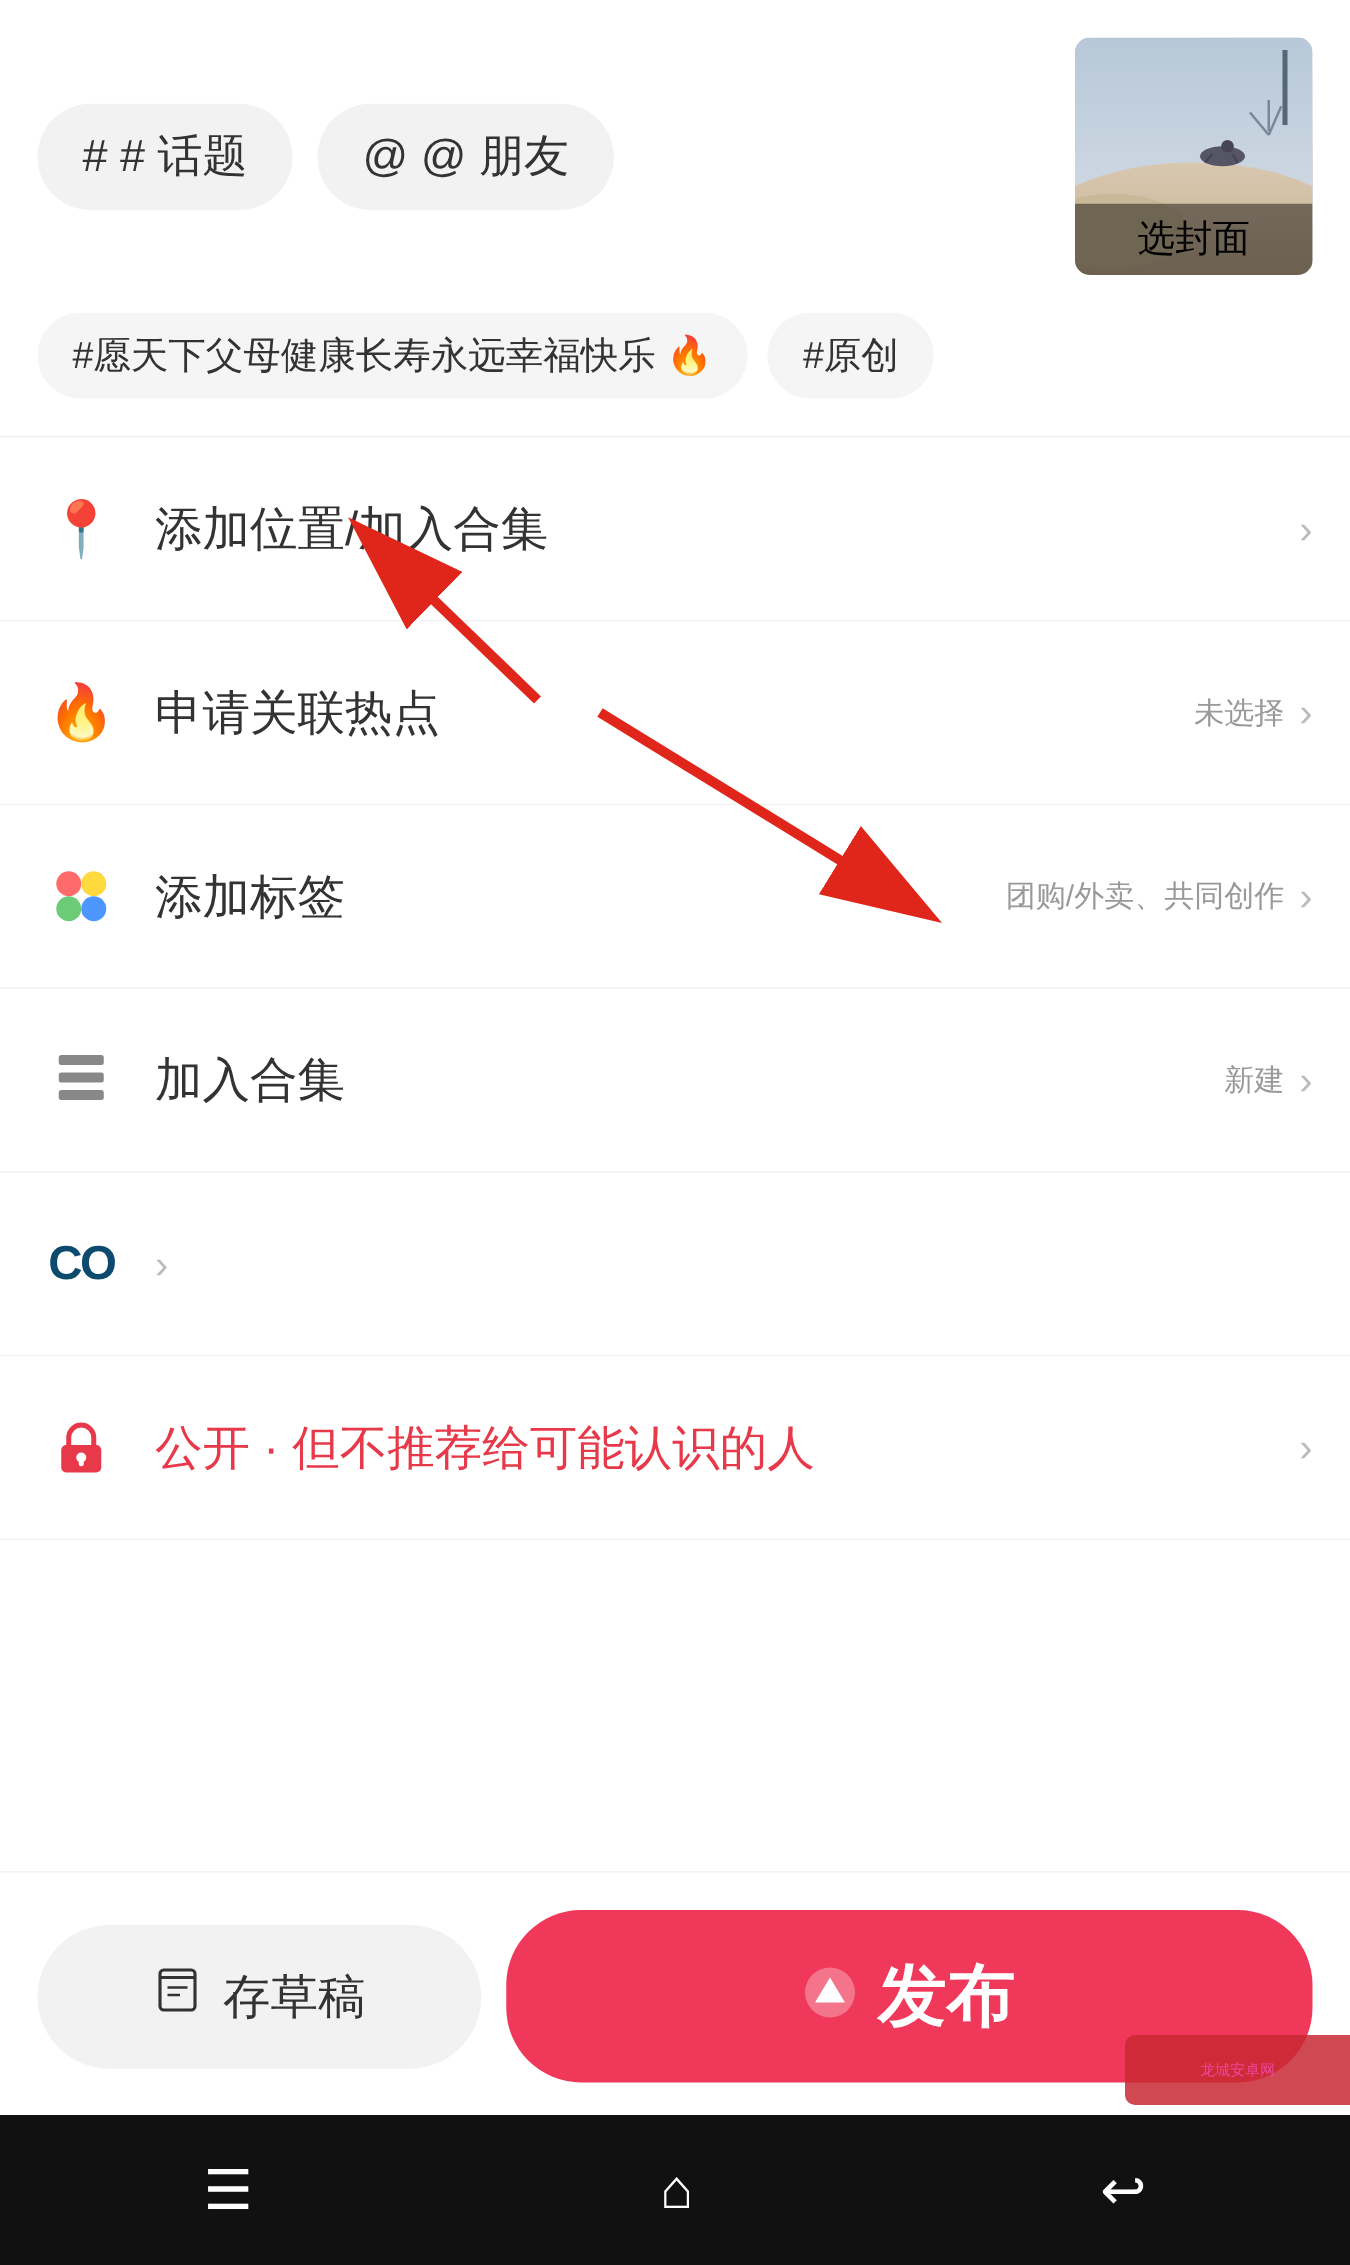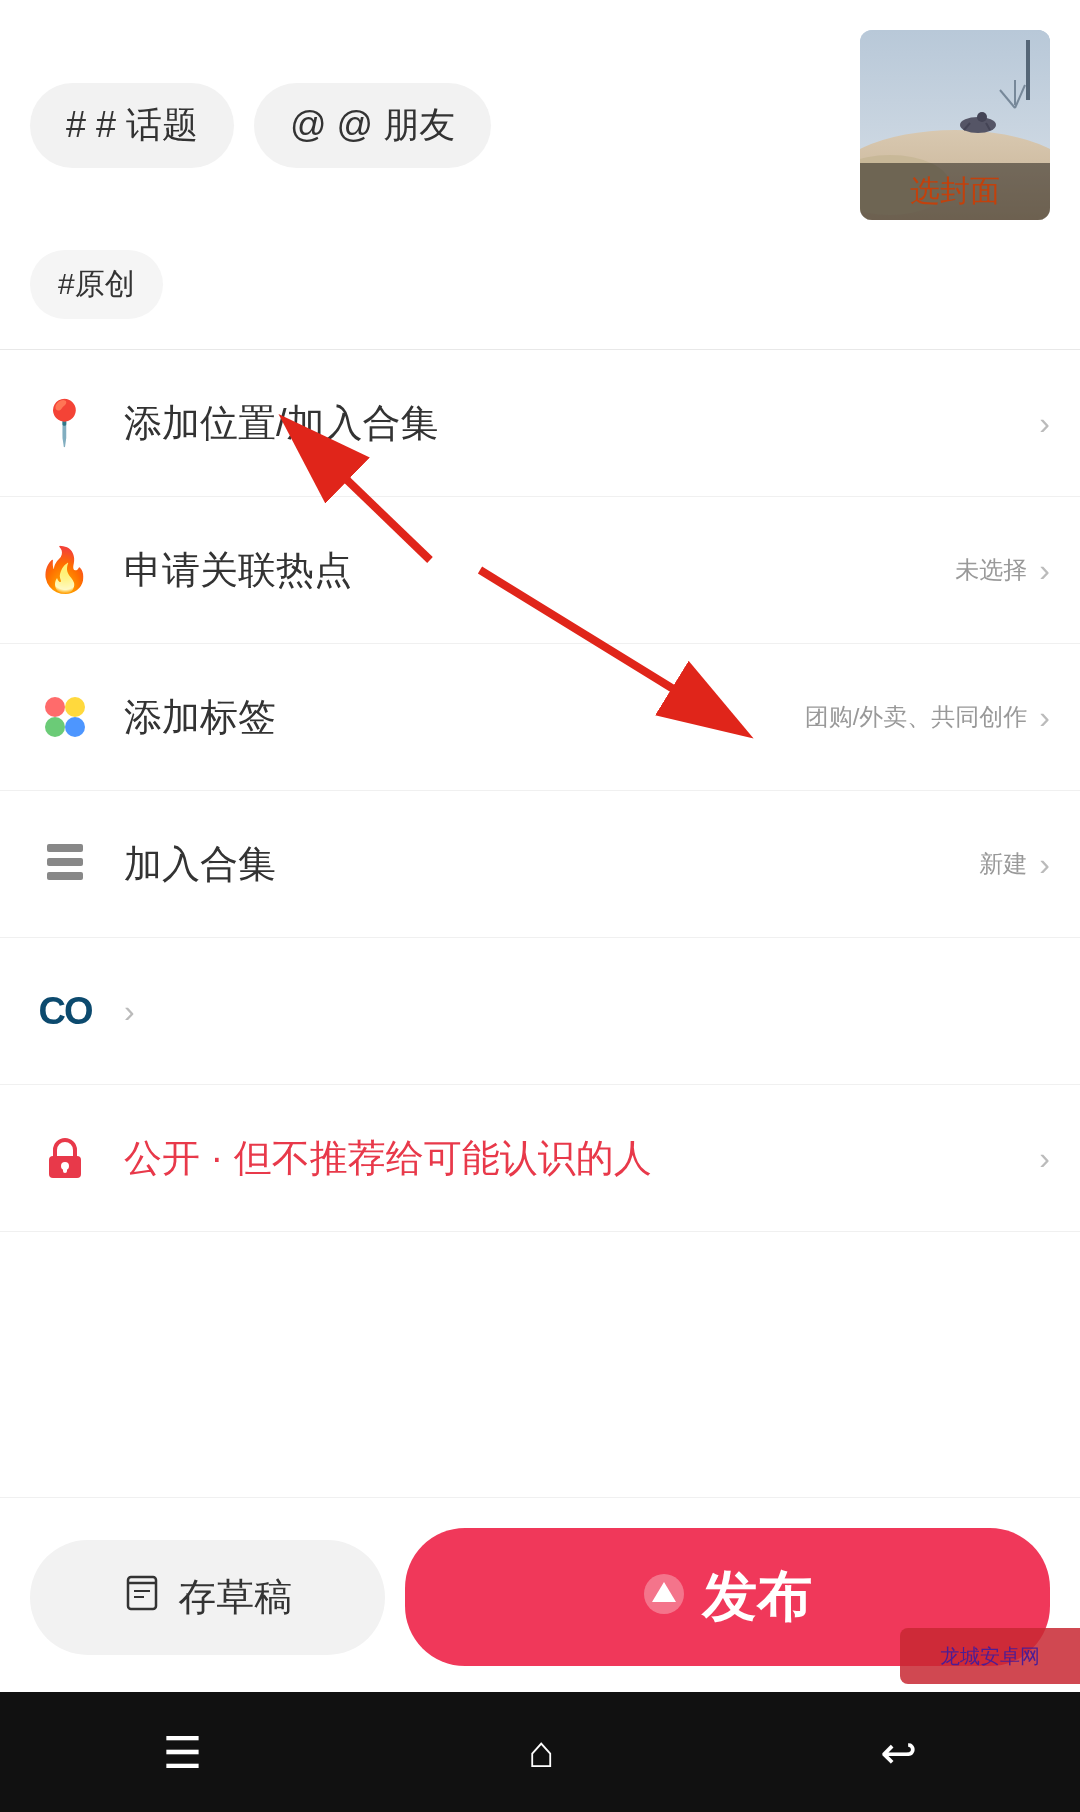--- a/index.html
+++ b/index.html
@@ -73,21 +73,21 @@
       top: 10px; right: 20px;
       width: 4px;
       height: 60px;
       background: #556677;
     }
 
     .cover-label {
       position: absolute;
       bottom: 0; left: 0; right: 0;
       background: rgba(0,0,0,0.45);
-      color: #c2410c;
+      color: #000000;
       text-align: center;
       padding: 8px;
       font-size: 30px;
     }
 
     
     .tags-row {
       display: flex;
       gap: 16px;
       overflow: hidden;
@@ -250,22 +250,22 @@
       width: 180px;
       height: 56px;
       background: rgba(200,40,50,0.85);
       border-radius: 8px 0 0 8px;
       display: flex;
       align-items: center;
       justify-content: center;
     }
 
     .watermark-text {
-      color: #4c1d95;
-      font-size: 20px;
+      color: #ec4899;
+      font-size: 12px;
       text-align: center;
     }
 
     
     .arrow-overlay {
       position: absolute;
       top: 0;
       left: 0;
       pointer-events: none;
       z-index: 20;
@@ -313,20 +313,23 @@
           <circle cx="122" cy="87" r="5" fill="#445"></circle>
           <line x1="110" y1="93" x2="104" y2="100" stroke="#445" stroke-width="2"></line>
           <line x1="126" y1="93" x2="130" y2="100" stroke="#445" stroke-width="2"></line>
         </svg>
       </div>
       <div class="cover-label">选封面</div>
     </div>
   </div>
 
   <div class="tags-row">
+    <div class="tag-pill">
+      <span>#愿天下父母健康长寿永远幸福快乐 🔥</span>
+    </div>
     <div class="tag-pill">
       <span>#原创</span>
     </div>
   </div>
 </div>
 
 <div class="divider"></div>
 
 <div class="menu-list">
 

